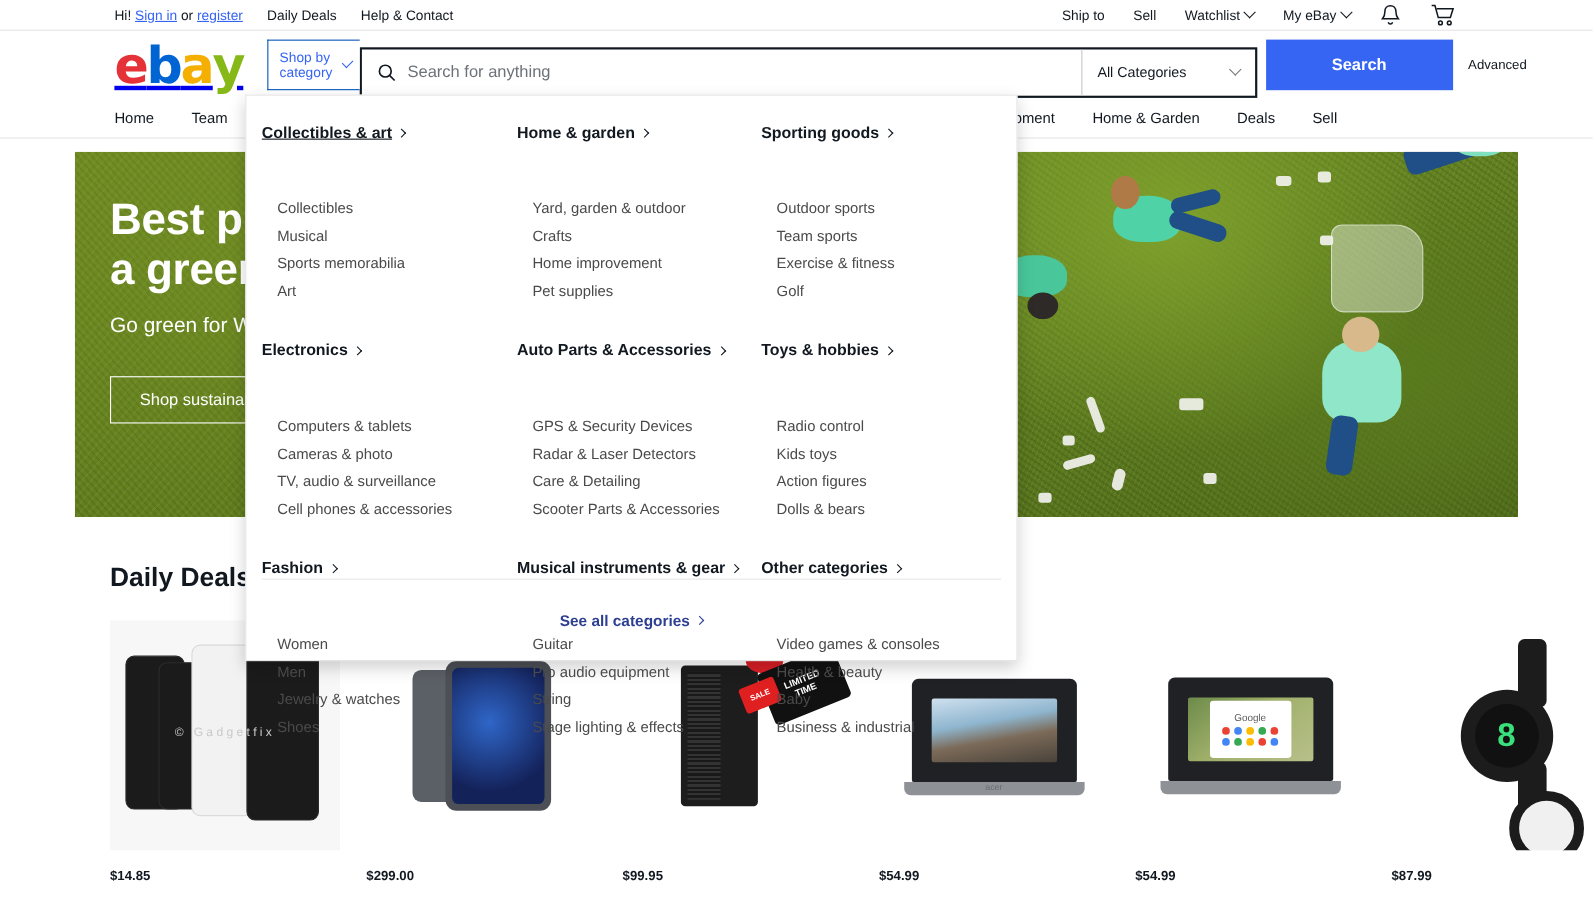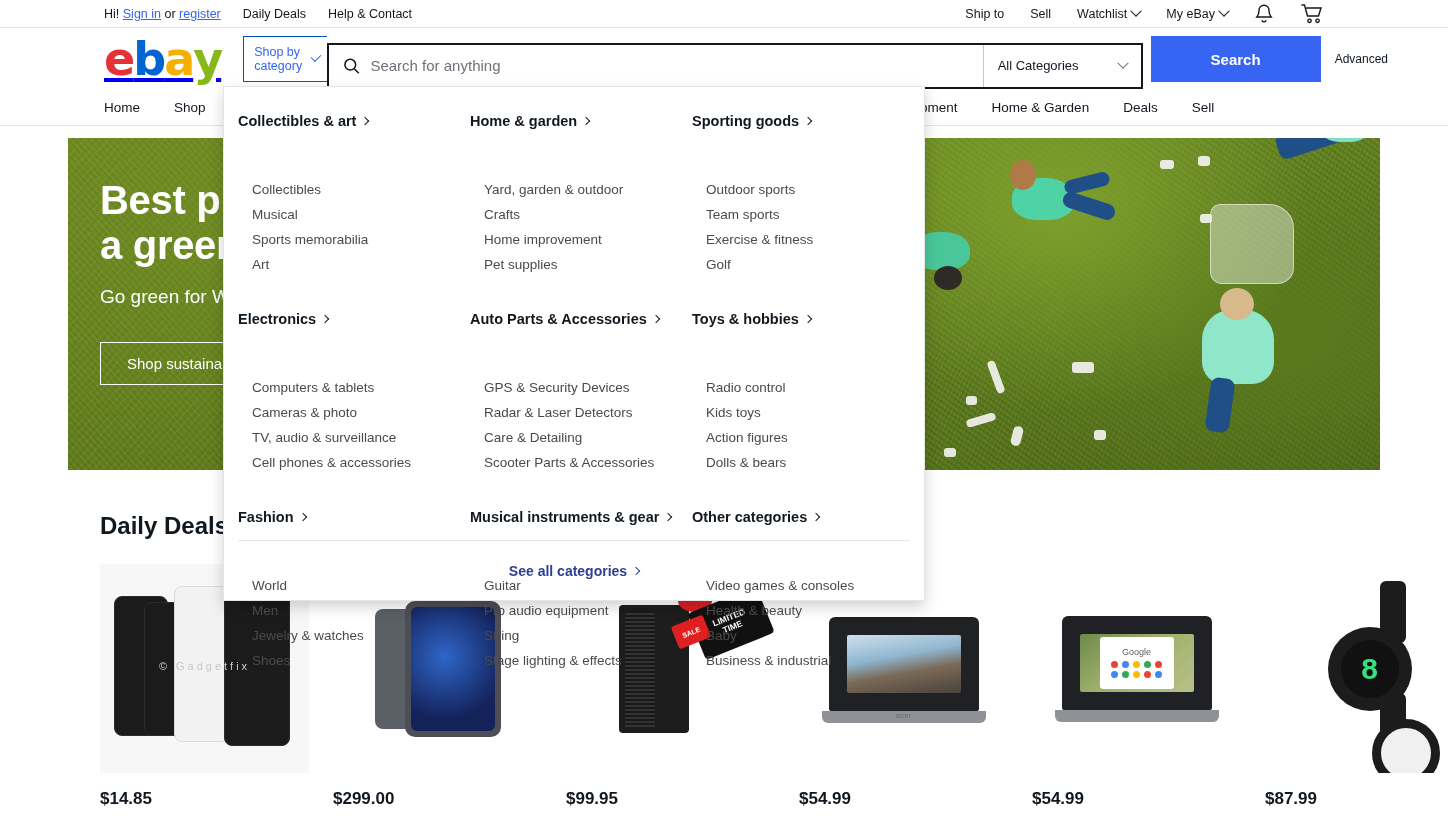--- a/index.html
+++ b/index.html
@@ -135,21 +135,21 @@
   .deals-title { margin: 42px 0 0 100px; font-size: 24px; font-weight: 700; }
   .deals-row {
     margin: 24px 0 0 0; padding-left: 100px; display:flex; gap: 24px; align-items:flex-start;
   }
   .deal { width: 209px; }
   .deal-img {
     width: 209px; height: 209px; background:#fff; position:relative; overflow:hidden;
     display:flex; align-items:center; justify-content:center;
   }
   .deal-img.tint { background:#f7f7f7; }
-  .deal-price { margin-top: 16px; font-size: 17px; font-weight: 700; }
+  .deal-price { margin-top: 16px; font-size: 12px; font-weight: 700; }
 
   
   .phone { position:absolute; border-radius:8px; background:#1b1b1b; border:1px solid #2c2c2c; }
   .phone.white { background:#f2f2f2; border:1px solid #dadada; }
   .watermark { position:absolute; left:0; right:0; text-align:center; color:#c9c9c9;
                font-size:11px; letter-spacing:3px; }
   .tablet { width:96px; height:136px; border-radius:10px; background:#4c4f55;
             display:flex; align-items:center; justify-content:center; }
   .tablet-screen { width:84px; height:124px; border-radius:6px;
             background: radial-gradient(circle at 40% 40%, #2f66c8, #14225a 70%); }
@@ -180,27 +180,27 @@
   .mega {
     position:absolute; left:223px; top:86px; width:702px; height:515px;
     background:#fff; border:1px solid #e5e5e5; box-shadow: 0 6px 14px rgba(0,0,0,.18);
     z-index: 50; padding: 26px 28px 0 14px;
   }
   .mega-cols { display:grid; grid-template-columns: 232px 222px 1fr; row-gap: 34px; }
   .cat-head {
     font-size: 14.5px; font-weight: 700; color:#111820; margin-bottom: 12px;
     display:flex; align-items:center; gap:6px; cursor:pointer;
   }
-  .cat-head.active { }
+  .cat-head.active { text-decoration: underline; }
   .chev { display:inline-block; width:6px; height:6px; border-right:1.5px solid #111820;
           border-top:1.5px solid #111820; transform: rotate(45deg); }
   .cat-list { list-style:none;margin-top:48px; }
   .cat-list li { font-size: 13.5px; color:#4a4a4a; padding: 5px 0 5px 14px; cursor:pointer; }
   .mega-foot {
-    position:absolute; left:14px; right:14px; bottom:0; height:60px;
+    position:absolute; left:14px; right:14px; bottom:0; height:74px;
     border-top:1px solid #e5e5e5; display:flex; align-items:center; justify-content:center;
   }
   .mega-foot a {
     color:#2d3f91; font-size:14px; font-weight:700; text-decoration:none;
     display:flex; align-items:center; gap:6px;
   }
   .chev-blue { display:inline-block; width:6px; height:6px; border-right:1.5px solid #2d3f91;
           border-top:1.5px solid #2d3f91; transform: rotate(45deg); }
 </style>
 </head>
@@ -275,21 +275,21 @@
         <span>All Categories</span>
         <i class="cs-caret"></i>
       </div>
     </div>
     <button class="searchbtn">Search</button>
     <a class="advanced" href="#">Advanced</a>
   </div>
 
   <div class="nav">
     <a href="#">Home</a>
-    <a href="#">Shop</a>
+    <a href="#">Team</a>
     <a href="#">Electronics</a>
     <a href="#">Motors</a>
     <a href="#">Fashion</a>
     <a href="#">Collectibles and Art</a>
     <a href="#">Sporting Goods</a>
     <a href="#">Toys</a>
     <a href="#">Industrial equipment</a>
     <a href="#">Home &amp; Garden</a>
     <a href="#">Deals</a>
     <a href="#">Sell</a>
@@ -512,21 +512,21 @@
           <li>Dolls &amp; bears</li>
         </ul>
       </div>
 
       <div>
         <div class="cat-head">
           <span>Fashion</span>
           <i class="chev"></i>
         </div>
         <ul class="cat-list">
-          <li>World</li>
+          <li>Women</li>
           <li>Men</li>
           <li>Jewelry &amp; watches</li>
           <li>Shoes</li>
         </ul>
       </div>
       <div>
         <div class="cat-head">
           <span>Musical instruments &amp; gear</span>
           <i class="chev"></i>
         </div>

